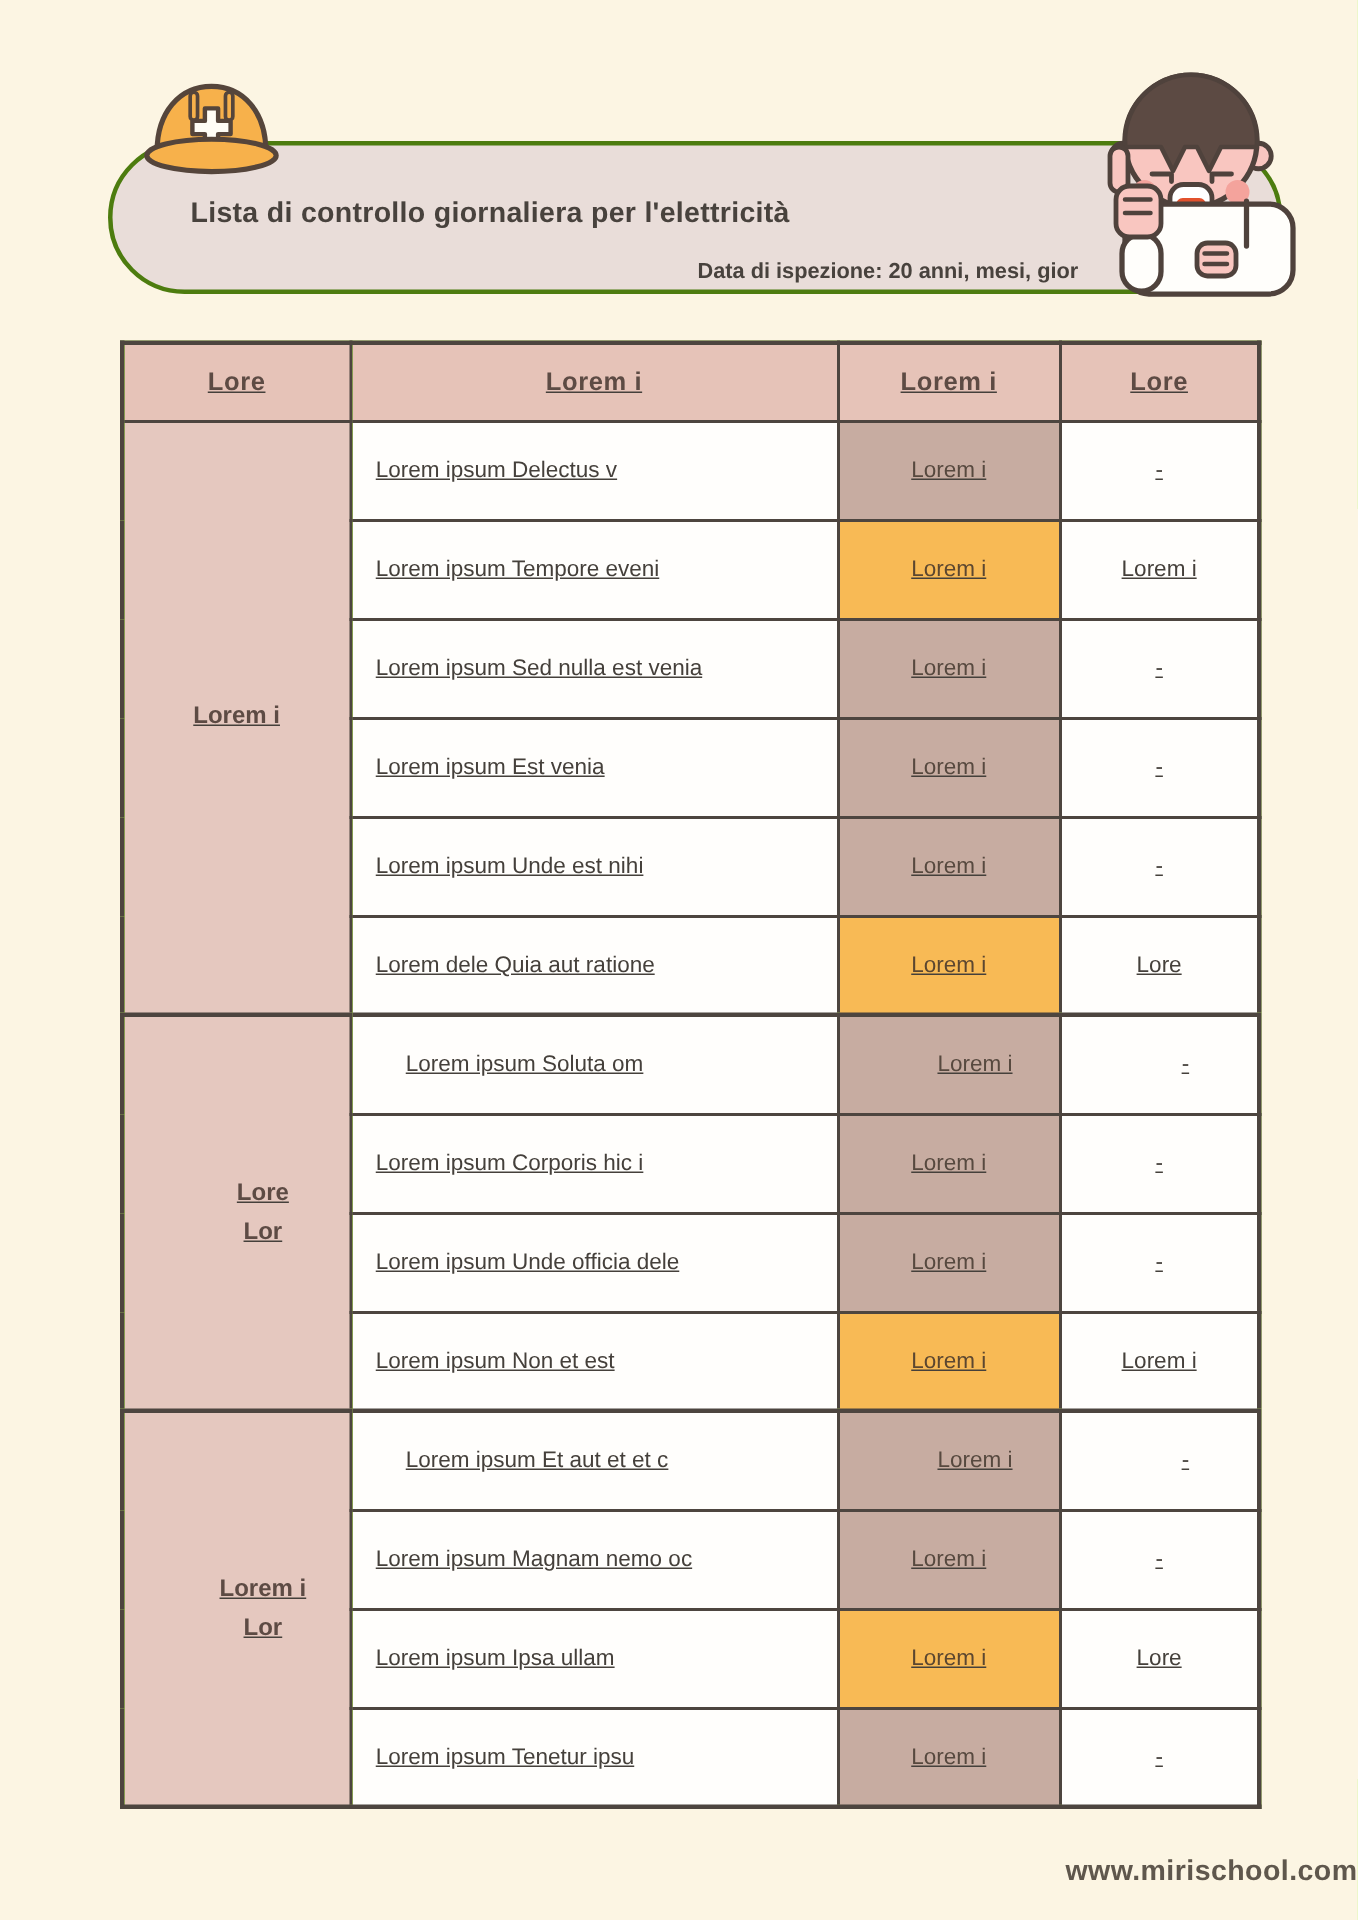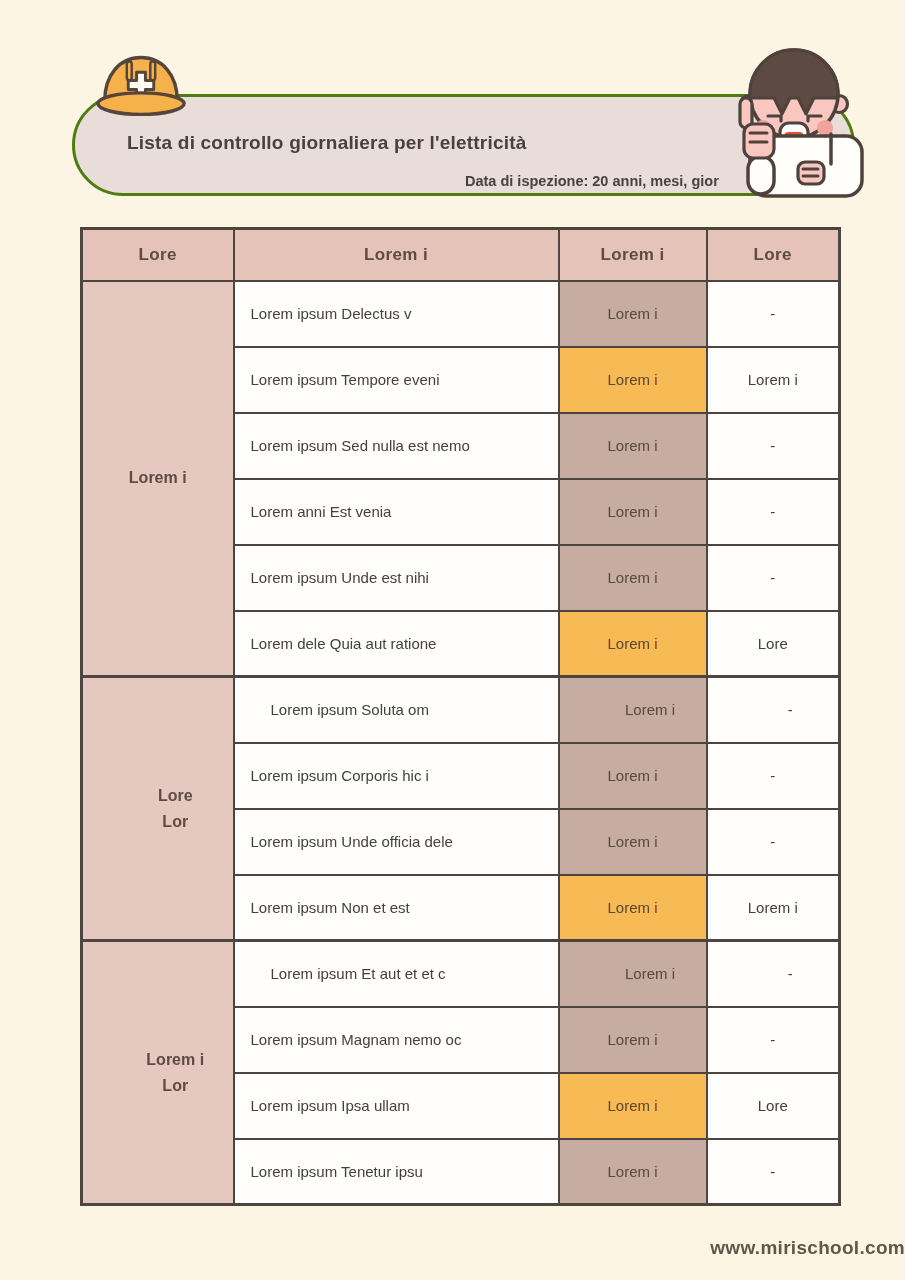--- a/index.html
+++ b/index.html
@@ -28,21 +28,21 @@
     margin-top:24px;
   }
 
   .helmet { position:absolute; left:92px; top:46px; width:98px; height:78px; z-index:3; }
   .character { position:absolute; left:710px; top:28px; width:162px; height:172px; z-index:2; }
 
   
   .table-wrap { position:absolute; left:80px; top:227px; z-index:1; }
   table.checklist {
     border-collapse:collapse; table-layout:fixed;
-    border:3px solid #4d453f; background:#bef264;
+    border:3px solid #4d453f; background:#bef264;text-decoration:underline;
   }
   .checklist th, .checklist td { border:2px solid #4d453f; overflow:hidden; }
   .checklist thead tr { height:52px; }
   .checklist tbody tr { height:66px; }
   .checklist th {
     background:#e6c3b8; color:#5d4b44;
     font-size:17px; font-weight:bold; letter-spacing:0.4px; text-align:center;
   }
   td.group-cell {
     background:#e5c8bf; color:#5d4b44;
@@ -139,26 +139,26 @@
           <td class="item-cell">Lorem ipsum Delectus v</td>
           <td class="status-cell">Lorem i</td>
           <td class="note-cell">-</td>
         </tr>
         <tr>
           <td class="item-cell">Lorem ipsum Tempore eveni</td>
           <td class="status-cell orange">Lorem i</td>
           <td class="note-cell">Lorem i</td>
         </tr>
         <tr>
-          <td class="item-cell">Lorem ipsum Sed nulla est nemo</td>
-          <td class="status-cell">Lorem i</td>
-          <td class="note-cell">-</td>
-        </tr>
-        <tr>
-          <td class="item-cell">Lorem anni Est venia</td>
+          <td class="item-cell">Lorem ipsum Sed nulla est venia</td>
+          <td class="status-cell">Lorem i</td>
+          <td class="note-cell">-</td>
+        </tr>
+        <tr>
+          <td class="item-cell">Lorem ipsum Est venia</td>
           <td class="status-cell">Lorem i</td>
           <td class="note-cell">-</td>
         </tr>
         <tr>
           <td class="item-cell">Lorem ipsum Unde est nihi</td>
           <td class="status-cell">Lorem i</td>
           <td class="note-cell">-</td>
         </tr>
         <tr>
           <td class="item-cell">Lorem dele Quia aut ratione</td>

